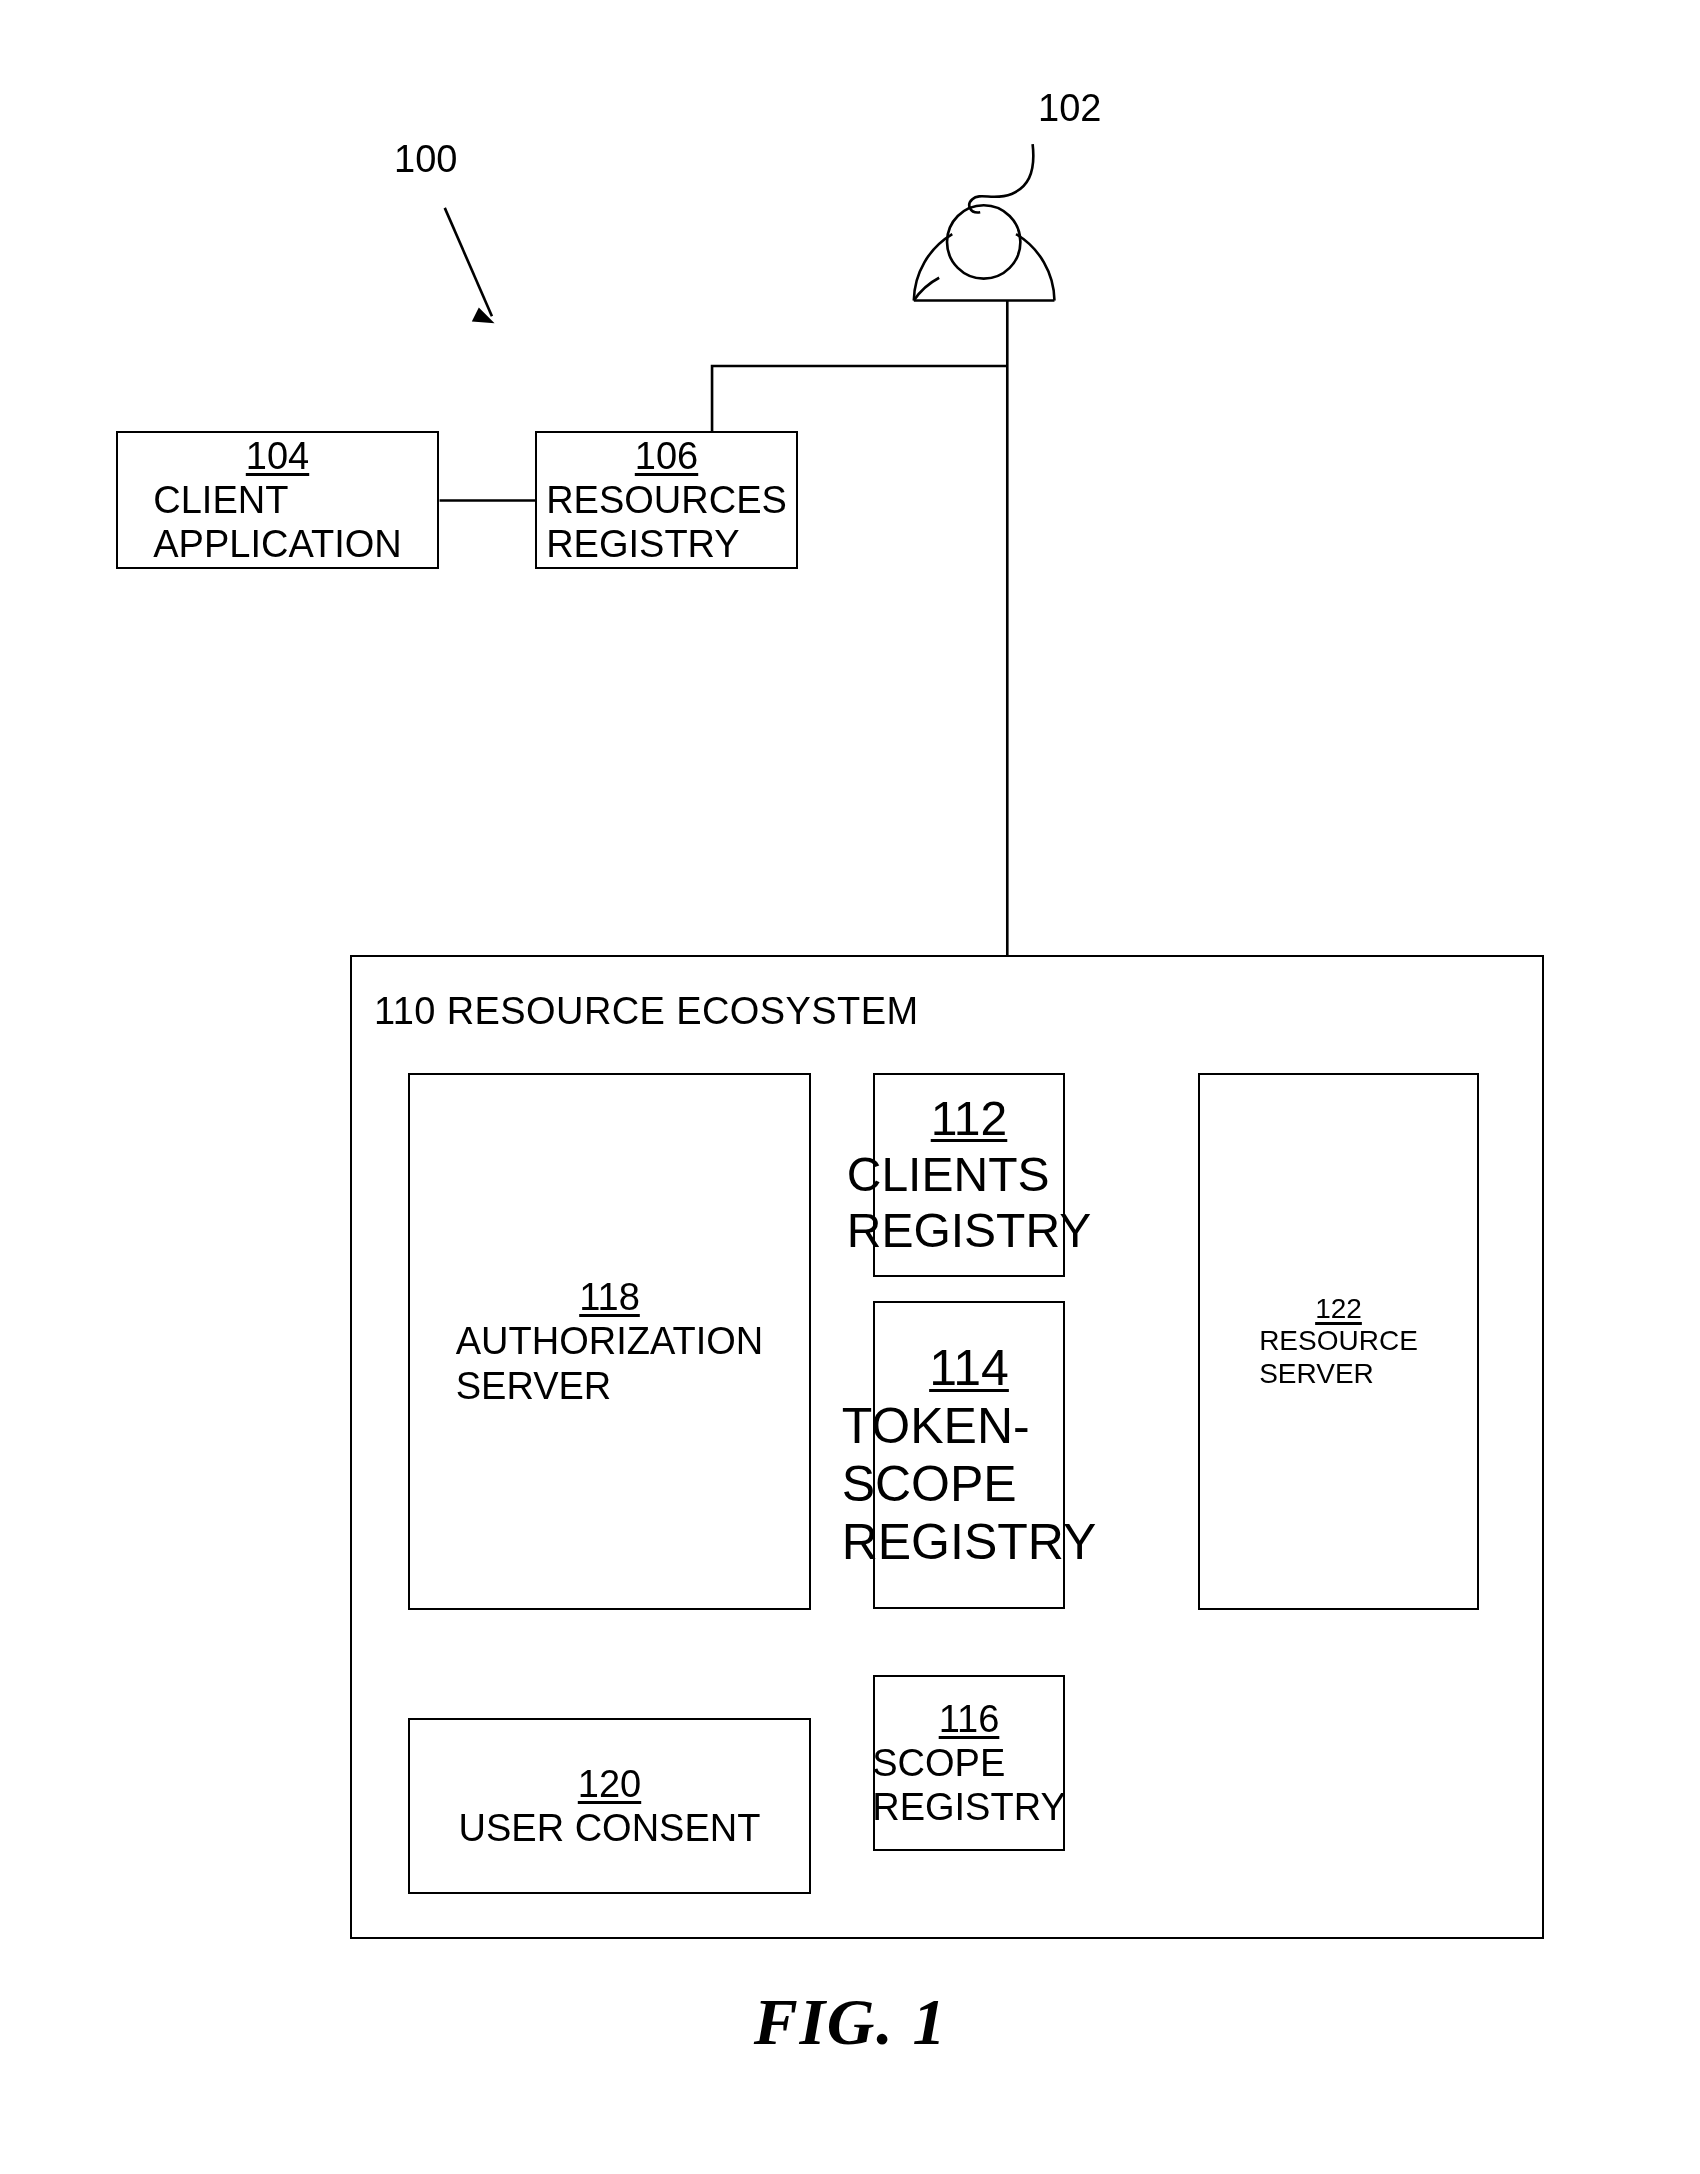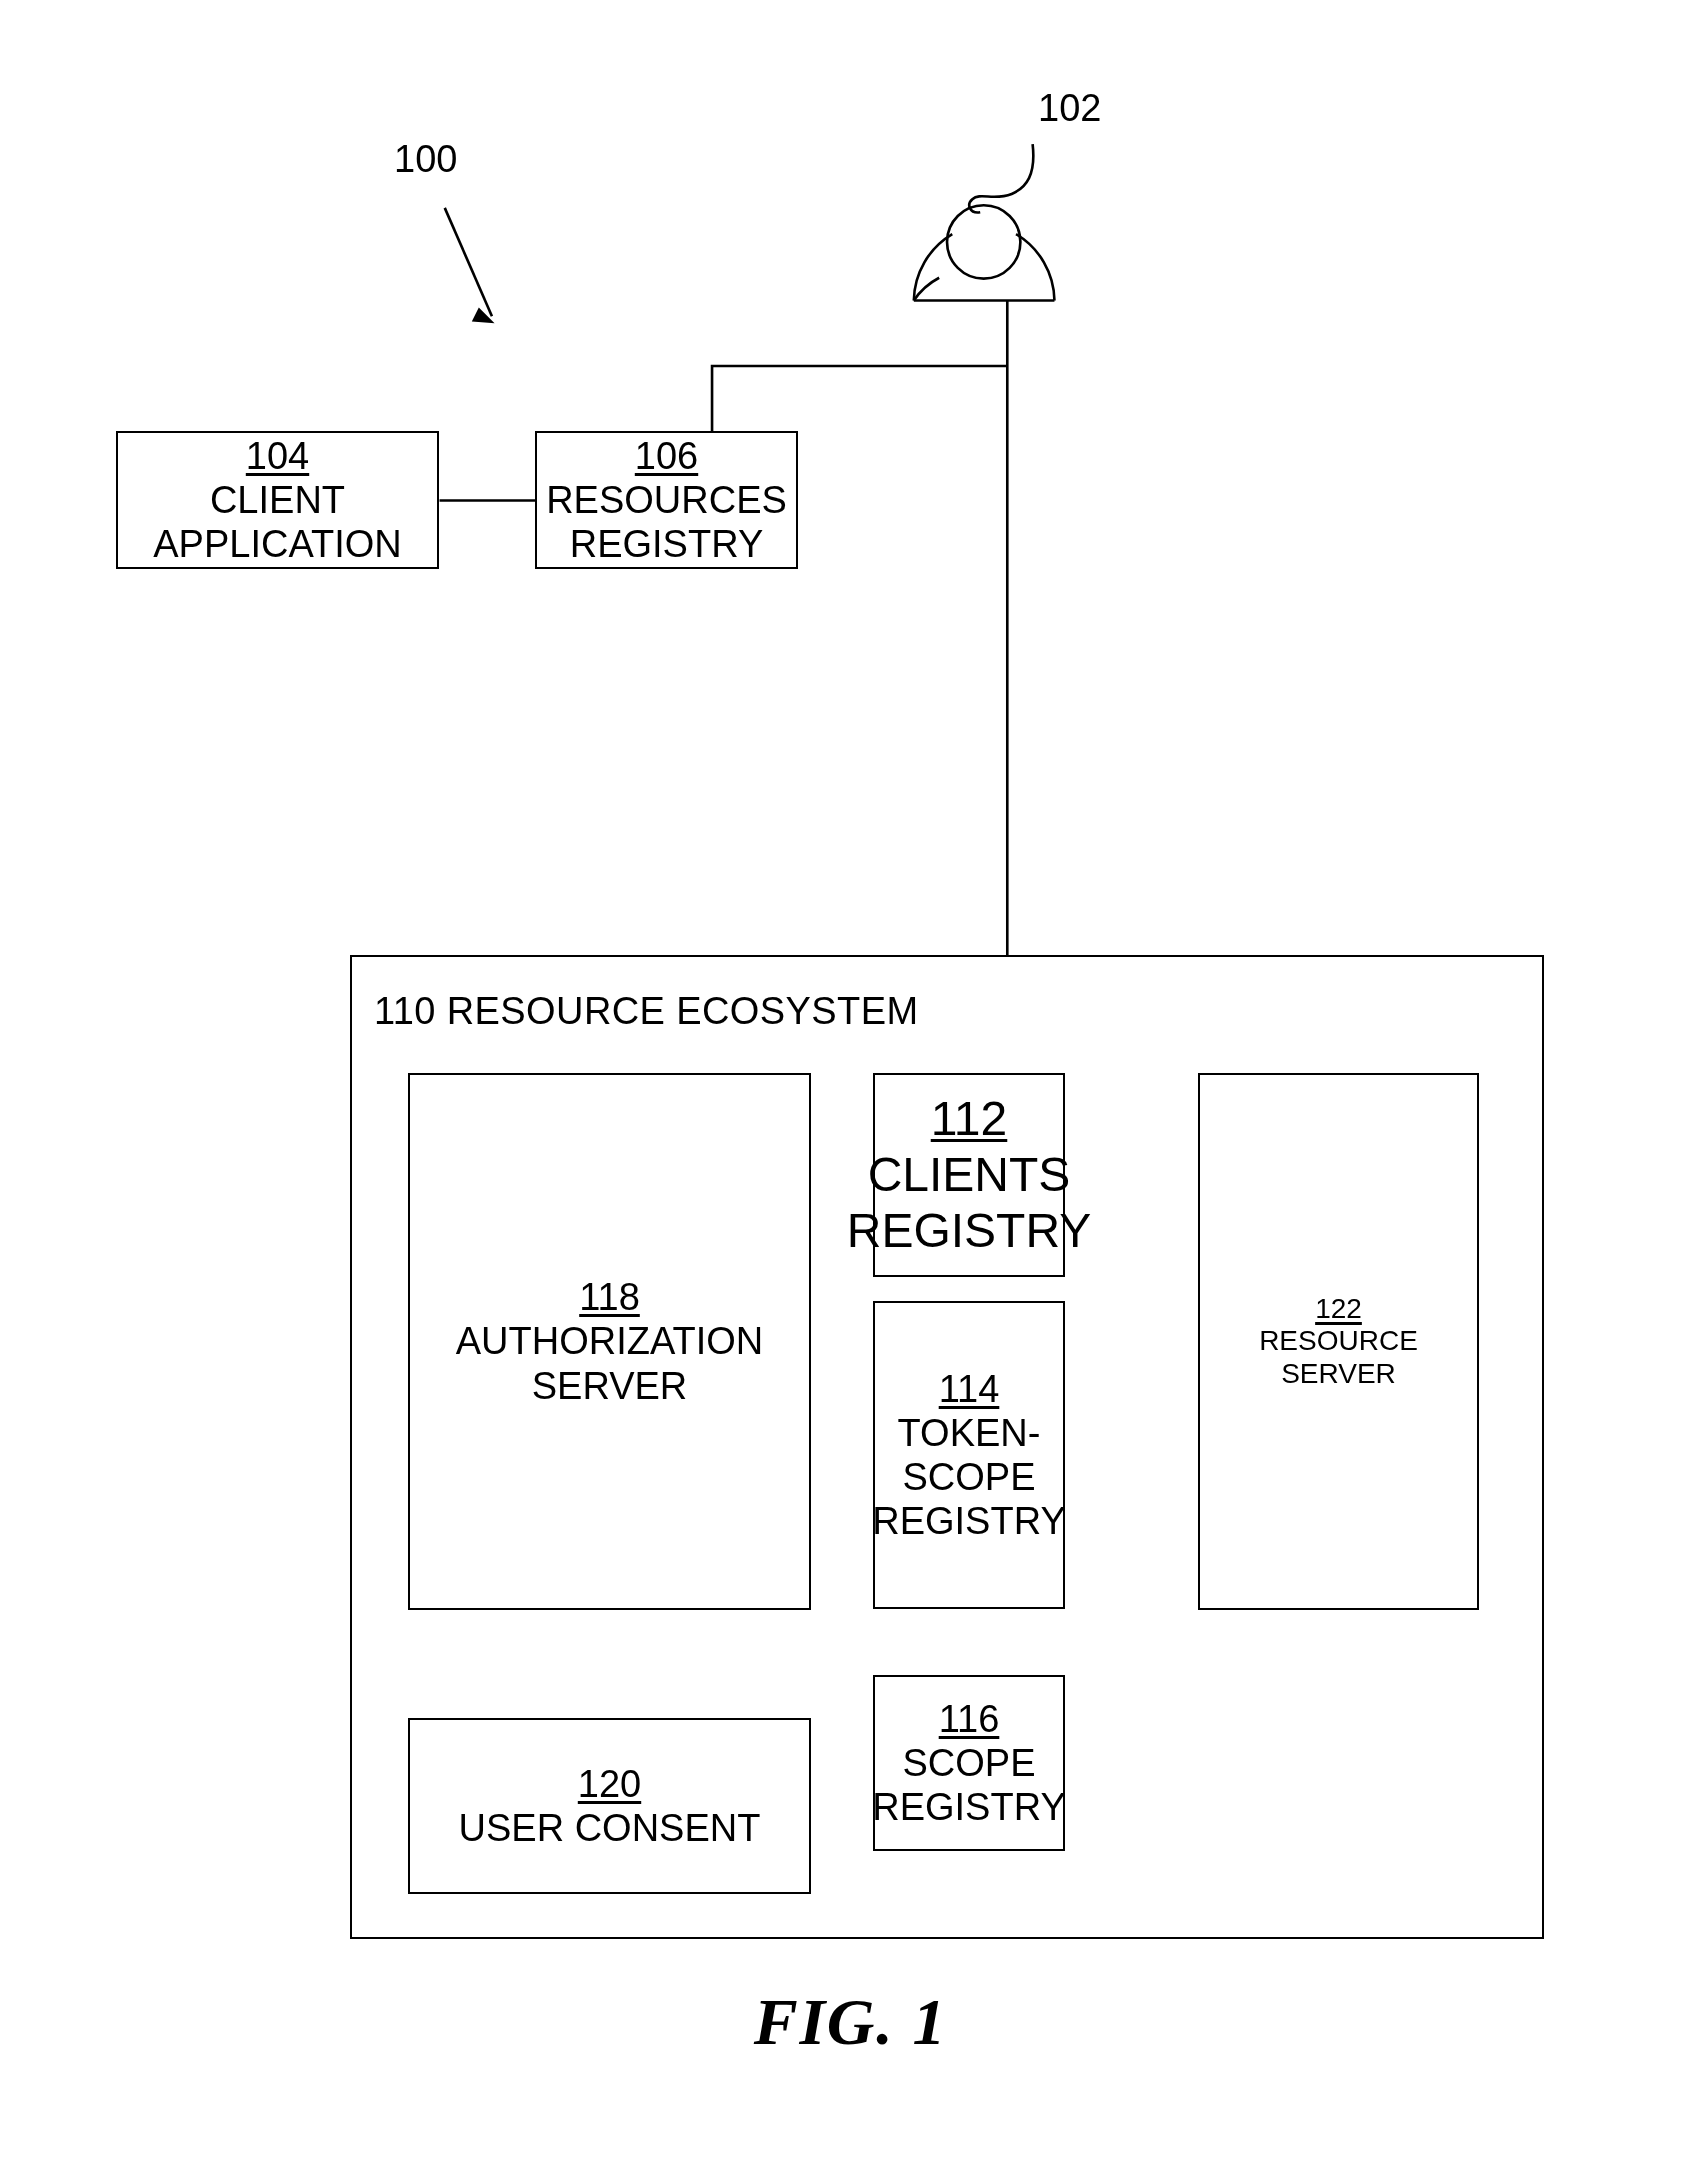--- a/index.html
+++ b/index.html
@@ -35,21 +35,21 @@
   
   .node-box {
     position: absolute;
     box-sizing: border-box;
     border: 2.6px solid #000000;
     background: #ffffff;
     display: flex;
     flex-direction: column;
     align-items: center;
     justify-content: center;
-    text-align: center;
+    text-align: left;
     line-height: 1.16;
     z-index: 3;
   }
 
   .node-box .ref-num {
     text-decoration: underline;
     text-underline-offset: 4.4px;
     text-decoration-thickness: 2.6px;
     display: block;
     white-space: nowrap;
@@ -86,21 +86,21 @@
     text-underline-offset: 5.2px;
     text-decoration-thickness: 2.6px;
   }
 
   
   #box-104 { left: 116px;  top: 431px;  width: 323px; height: 138px; font-size: 38px; }
   #box-106 { left: 535px;  top: 431px;  width: 263px; height: 138px; font-size: 38px; }
 
   #box-118 { left: 408px;  top: 1073px; width: 403px; height: 537px; font-size: 38px; }
   #box-112 { left: 873px; top: 1073px; width: 192px; height: 204px; font-size: 48px; }
-  #box-114 { left: 873px; top: 1301px; width: 192px; height: 308px; font-size: 38px; }
+  #box-114 { left: 873px; top: 1301px; width: 192px; height: 308px; font-size: 50px; }
   #box-122 { left: 1198px; top: 1073px; width: 281px; height: 537px; font-size: 28px; }
   #box-120 { left: 408px;  top: 1675px; width: 403px; height: 176px; font-size: 38px; margin-top: 43px; }
   #box-116 { left: 873px; top: 1675px; width: 192px; height: 176px; font-size: 38px; }
 
   
   .callout {
     position: absolute;
     font-size: 38px;
     white-space: nowrap;
     z-index: 4;

